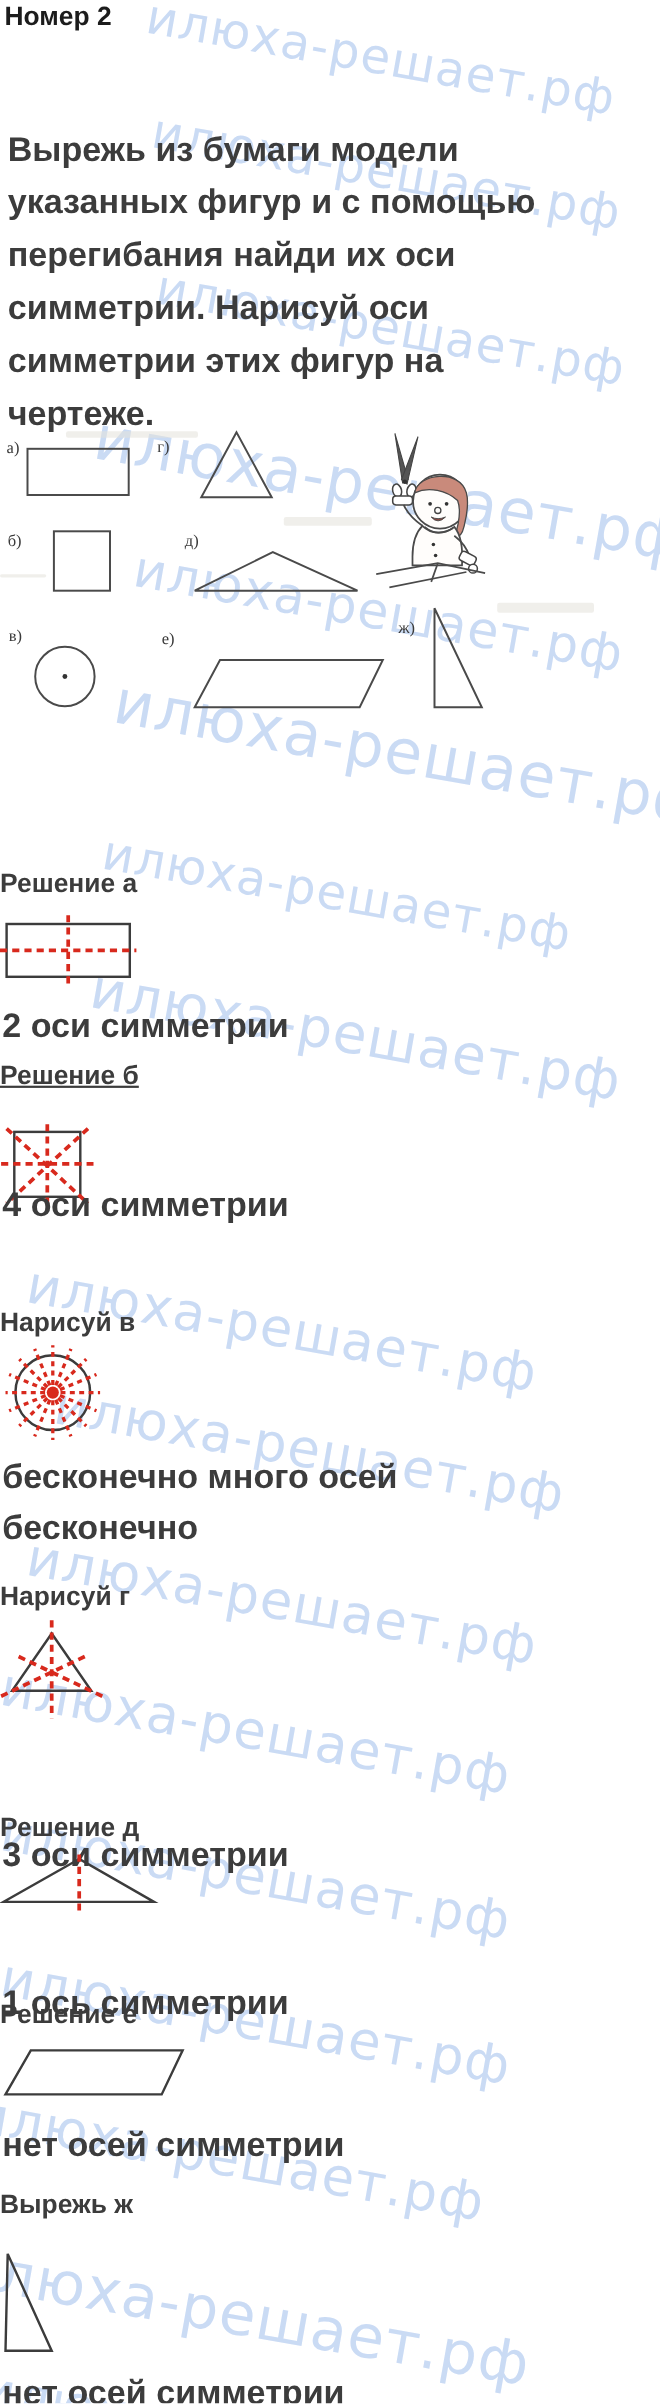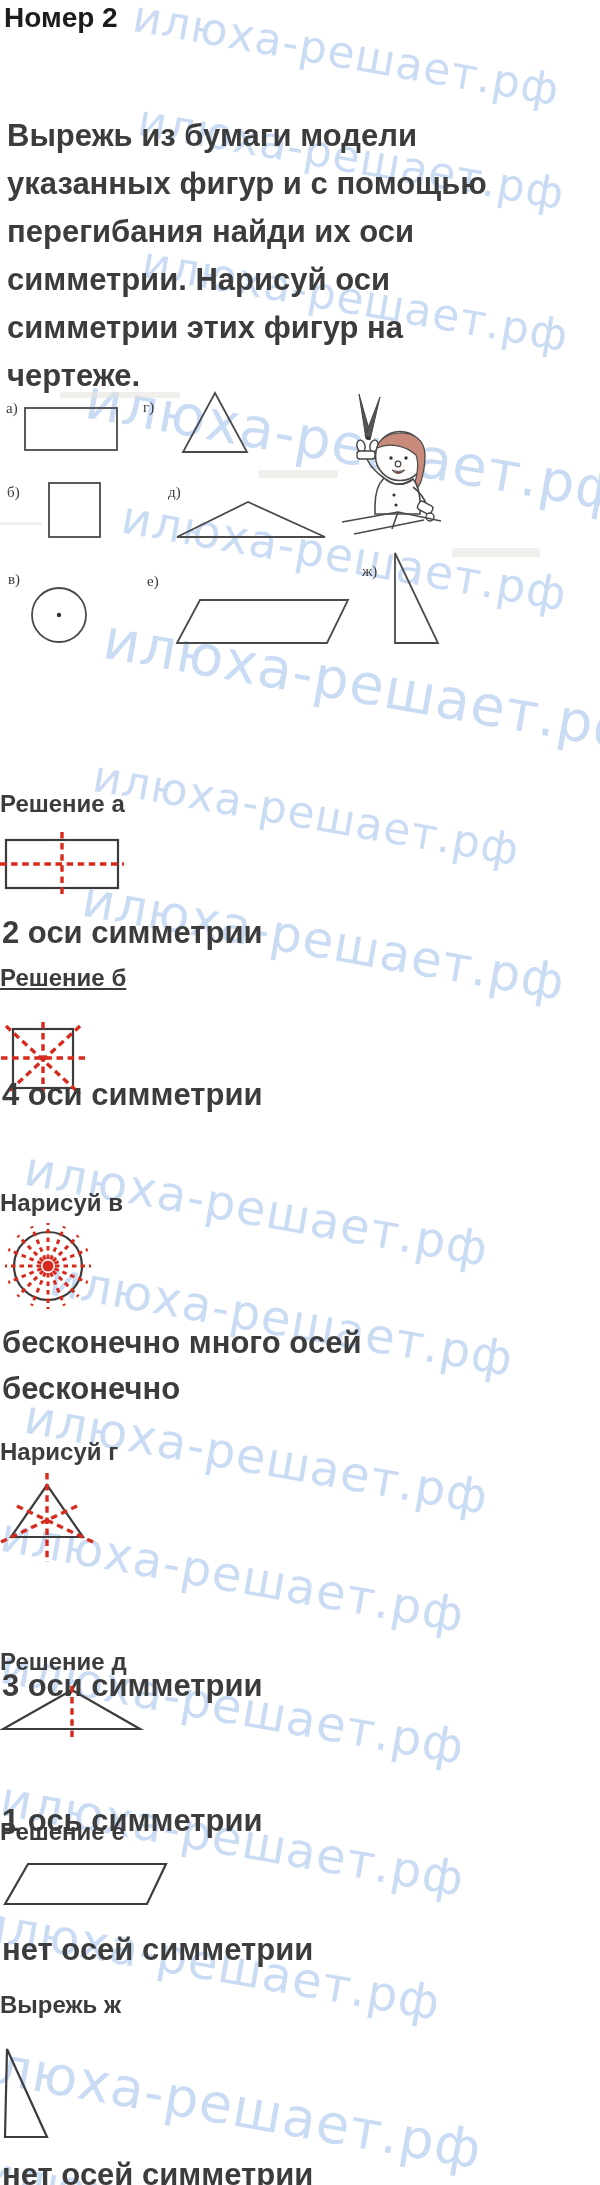--- a/index.html
+++ b/index.html
@@ -14,21 +14,21 @@
     background:#ffffff;font-family:"Liberation Sans",sans-serif;
   }
   
   .wm{
     position:absolute;z-index:1;white-space:nowrap;
     font-family:"DejaVu Sans",sans-serif;color:var(--wm);
     transform:rotate(10deg);transform-origin:0 0;letter-spacing:1px;opacity:.92;
   }
   
   .layer{position:absolute;z-index:2;}
-  .page-title{left:4px;top:2px;font-size:28px;font-weight:700;color:#1c1c1c;}
+  .page-title{left:4px;top:2px;font-size:24px;font-weight:700;color:#1c1c1c;}
   .task{left:7px;top:112px;width:592px;font-size:31px;font-weight:700;
         color:var(--ink);line-height:48px;}
   .sol-title{left:0;width:545px;text-align:left;font-size:24px;font-weight:700;
              color:var(--ink);line-height:36px;}
   .caption{left:2px;font-size:31px;font-weight:700;color:var(--ink);line-height:46px;}
   
   #figure-panel{position:absolute;left:0;top:390px;width:600px;height:310px;z-index:2;}
   .panel-label{position:absolute;font-family:"Liberation Serif",serif;
                font-size:15px;color:#3a3a3a;z-index:3;}
   .artifact{position:absolute;background:#e4e1da;opacity:.55;z-index:0;border-radius:2px;}

